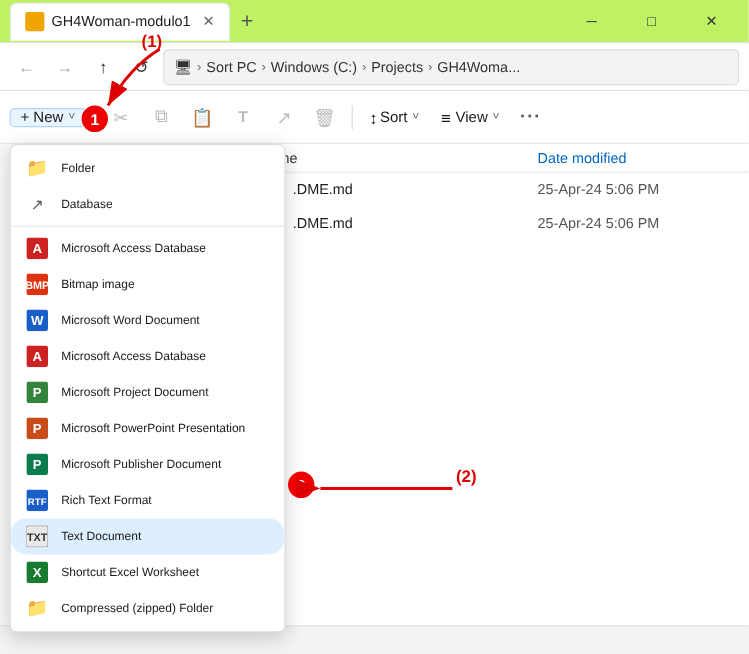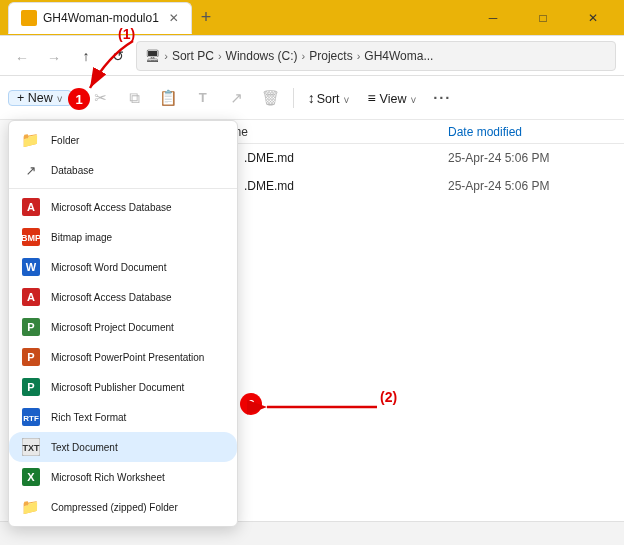--- a/index.html
+++ b/index.html
@@ -8,21 +8,21 @@
       font-size: 13px;
       background: #f3f3f3;
       width: 624px;
       height: 545px;
       overflow: hidden;
       position: relative;
     }
 
     
     .title-bar {
-      background: #eab308;
+      background: #bef264;
       height: 36px;
       display: flex;
       align-items: center;
       padding: 0 8px;
       border-bottom: 1px solid #e0e0e0;
       gap: 8px;
     }
     .tab-bar {
       display: flex;
       align-items: center;
@@ -131,21 +131,21 @@
       display: flex;
       align-items: center;
       padding: 0 8px;
       gap: 2px;
       border-bottom: 1px solid #e8e8e8;
     }
     .toolbar-btn {
       height: 16px;
       padding: 0 8px;
       display: flex;
-      align-items: flex-end;
+      align-items: center;
       gap: 4px;
       border-radius: 4px;
       cursor: pointer;
       font-size: 12.5px;
       color: #1a1a1a;
       background: transparent;
       border: none;
     }
     .toolbar-btn.new-btn {
       background: #e8f4ff;
@@ -522,21 +522,21 @@
     <span class="menu-item-text">Text Document</span>
   </div>
 
   <div class="menu-item">
     <div class="menu-item-icon">
       <svg width="18" height="18" viewBox="0 0 18 18">
           <rect width="18" height="18" rx="2" fill="#197b30"></rect>
           <text x="9" y="13" text-anchor="middle" fill="white" font-size="11" font-weight="bold">X</text>
         </svg>
     </div>
-    <span class="menu-item-text">Microsoft Rich Worksheet</span>
+    <span class="menu-item-text">Shortcut Excel Worksheet</span>
   </div>
 
   <div class="menu-item">
     <div class="menu-item-icon icon-zip">📁</div>
     <span class="menu-item-text">Compressed (zipped) Folder</span>
   </div>
 </div>
 
 <div class="annotation" style="top:88px; left:68px;">
   <div class="annotation-circle" style="top:0; left:0;">1</div>

